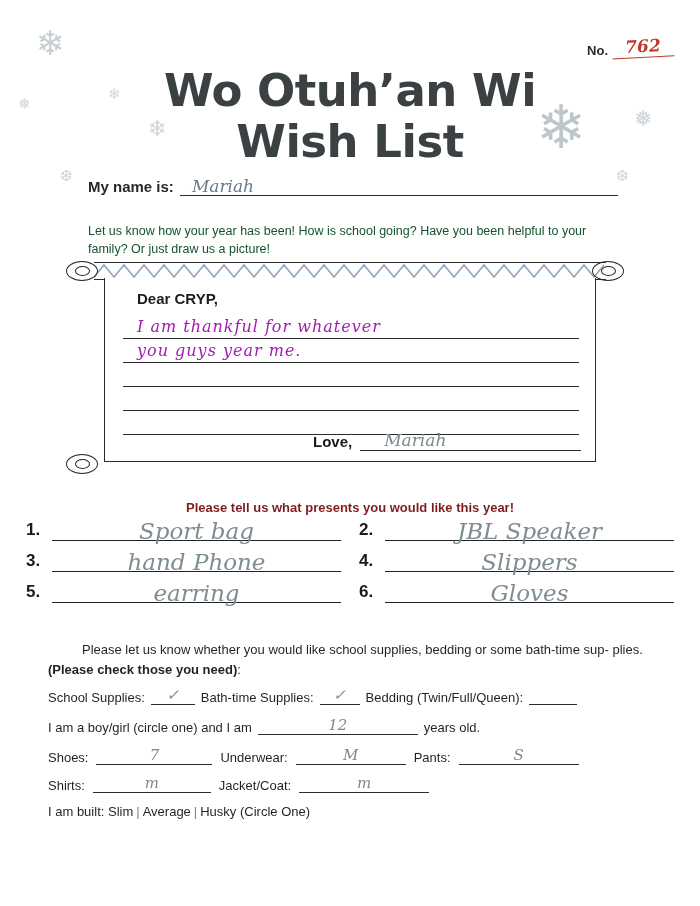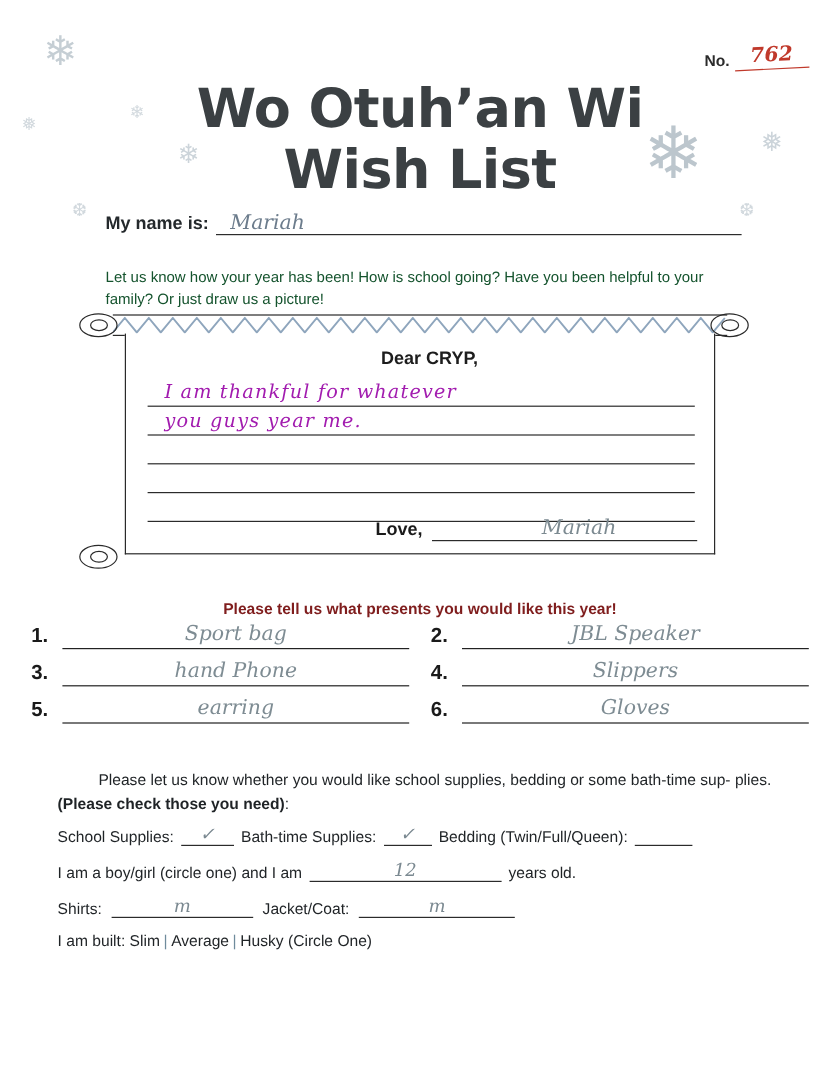--- a/index.html
+++ b/index.html
@@ -117,21 +117,20 @@
     color: #14532d;
   }
 
   
   .scroll {
     position: absolute;
     top: 262px;
     left: 62px;
     width: 566px;
     height: 220px;
-    text-align: center;
   }
   .scroll-top-bar {
     position: absolute;
     top: 0;
     left: 32px;
     width: 512px;
     height: 16px;
     border-top: 1.6px solid #2a2a2a;
     border-bottom: 1.6px solid #2a2a2a;
     overflow: hidden;
@@ -258,21 +257,21 @@
     width: 18px;
     text-align: left;
     padding-bottom: 1px;
   }
   .present-line {
     flex: 1;
     border-bottom: 1.5px solid #222;
     height: 23px;
     font-family: "DejaVu Serif", serif;
     font-style: italic;
-    font-size: 17px;
+    font-size: 23px;
     color: #7e8c93;
     text-align: center;
     box-sizing: border-box;
     padding-bottom: 1px;
   }
 
   
   .supplies-para {
     position: absolute;
     top: 640px;
@@ -461,20 +460,34 @@
 
     <div class="form-line">
       <span>I am a boy/girl (circle one) and I am</span>
       <span class="blank" style="width:160px; margin:0 6px;">
         <span class="ink">12</span>
       </span>
       <span>years old.</span>
     </div>
 
 
+    <div class="size-row">
+      <span>Shoes:</span>
+      <span class="blank" style="width:116px; margin:0 8px;">
+        <span class="ink">7</span>
+      </span>
+      <span>Underwear:</span>
+      <span class="blank" style="width:110px; margin:0 8px;">
+        <span class="ink">M</span>
+      </span>
+      <span>Pants:</span>
+      <span class="blank" style="width:120px; margin:0 0 0 8px;">
+        <span class="ink">S</span>
+      </span>
+    </div>
 
     <div class="size-row">
       <span>Shirts:</span>
       <span class="blank" style="width:118px; margin:0 8px;">
         <span class="ink">m</span>
       </span>
       <span>Jacket/Coat:</span>
       <span class="blank" style="width:130px; margin:0 0 0 8px;">
         <span class="ink">m</span>
       </span>

